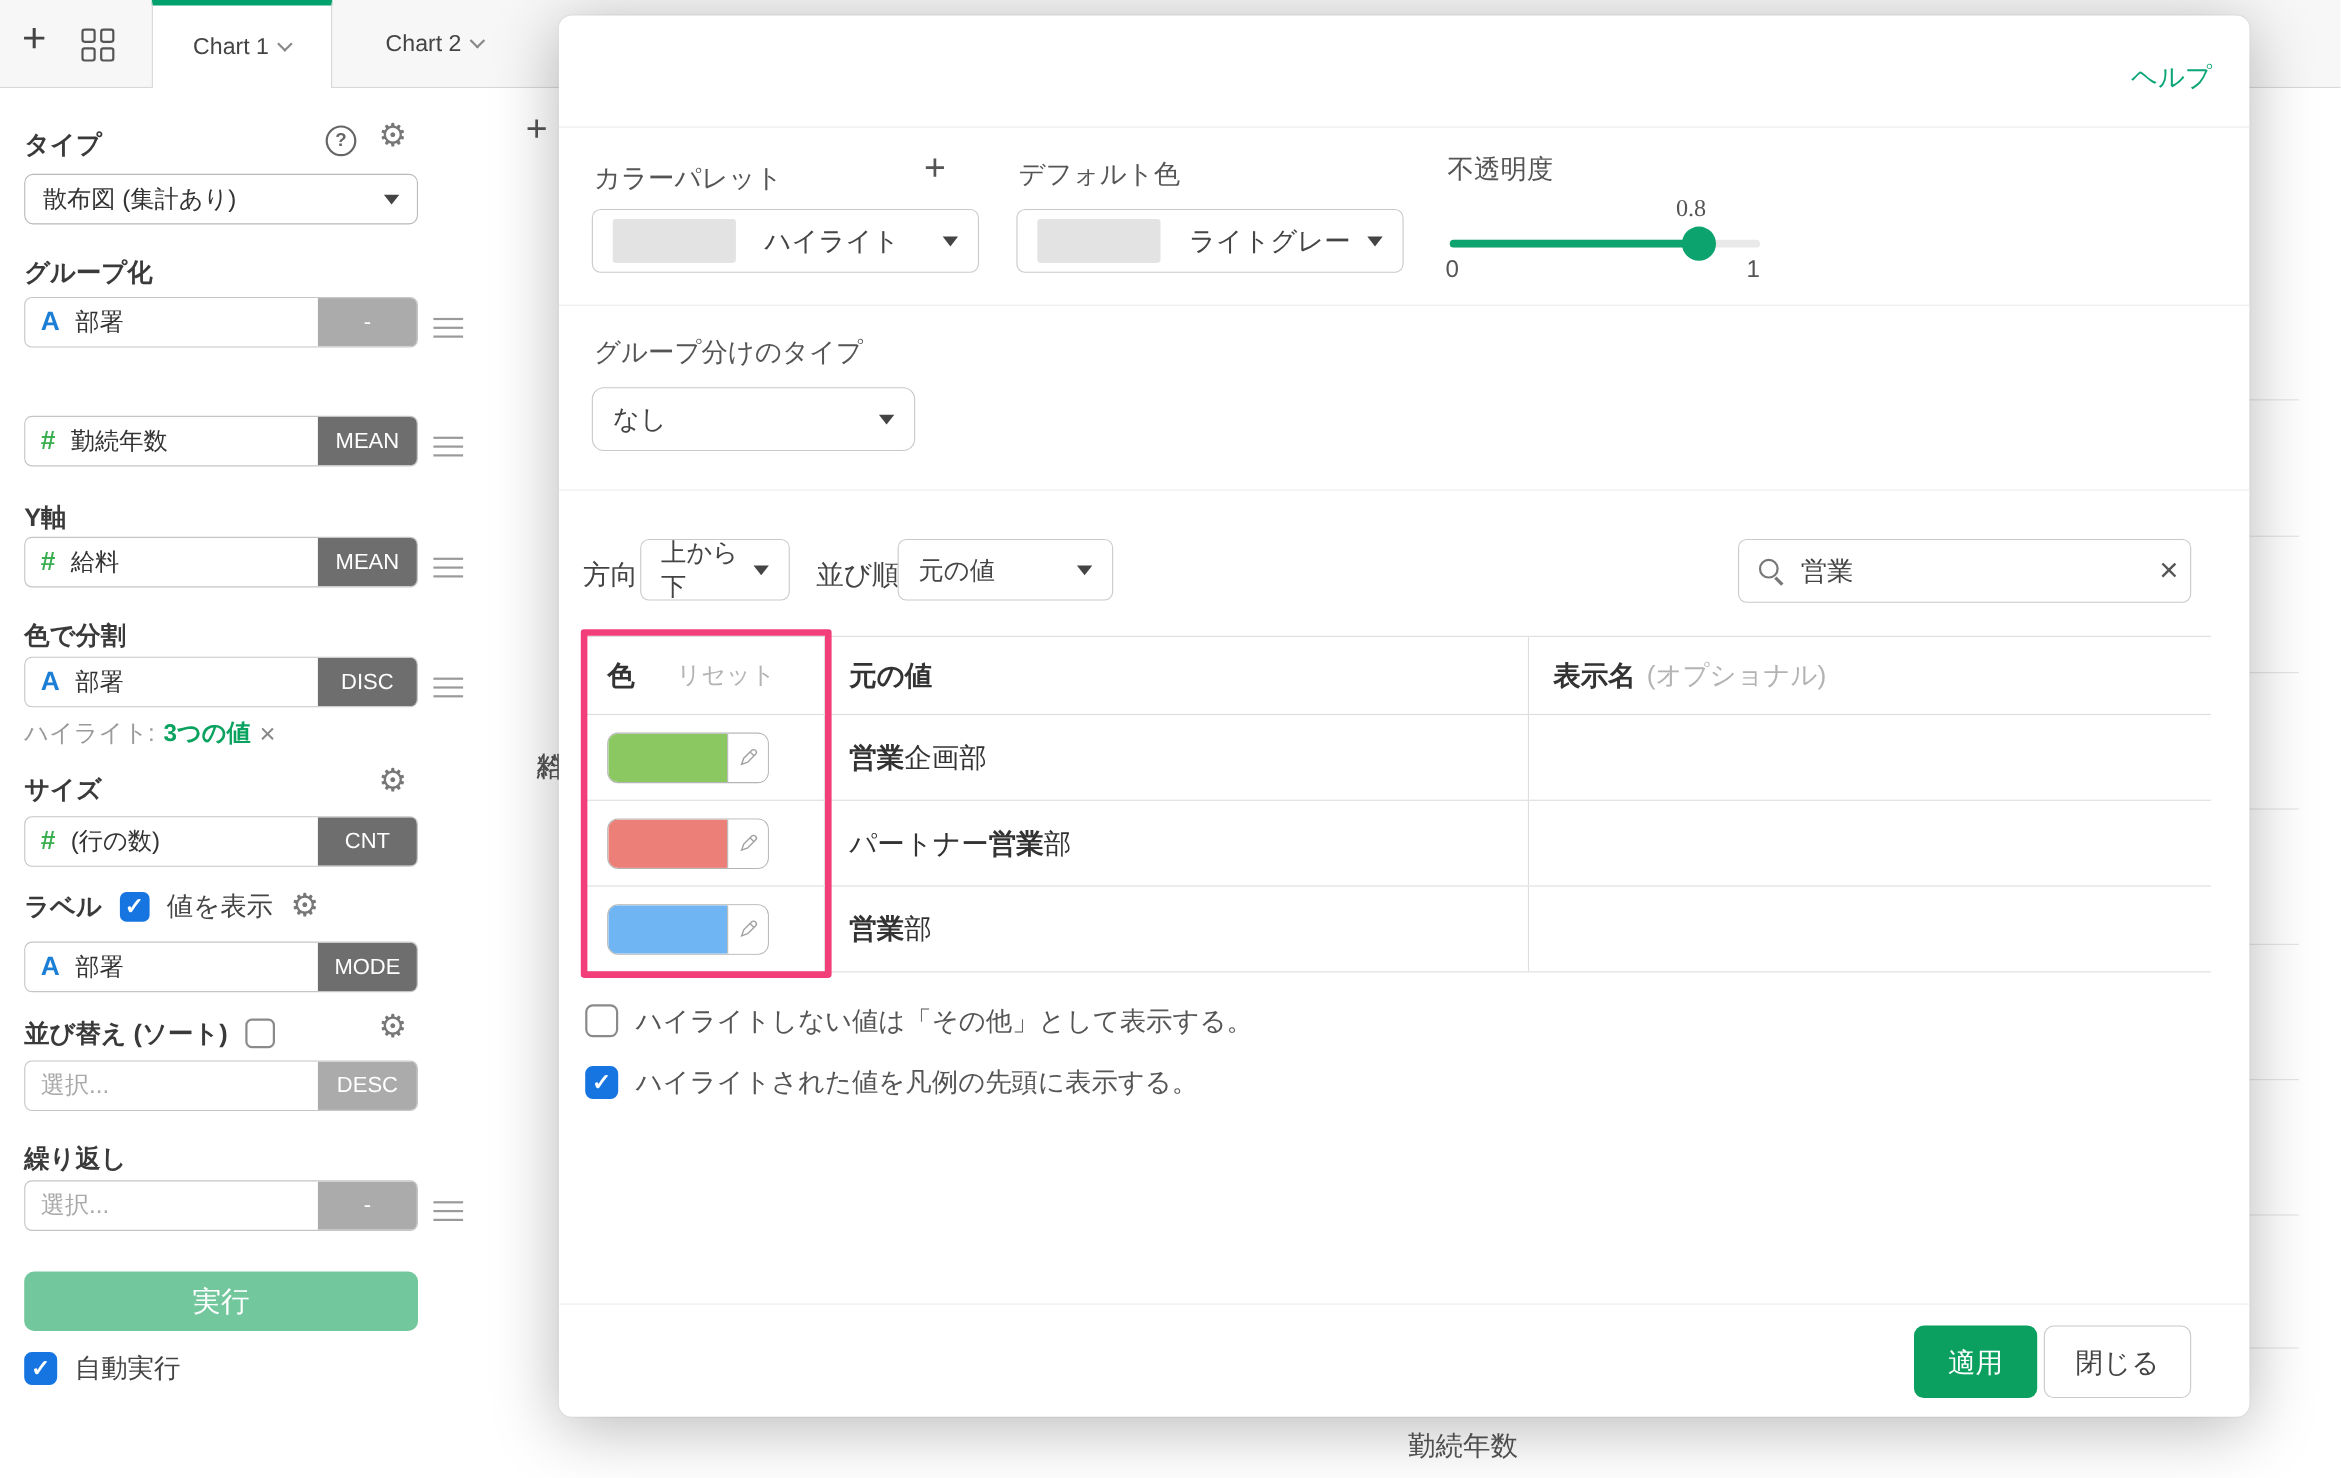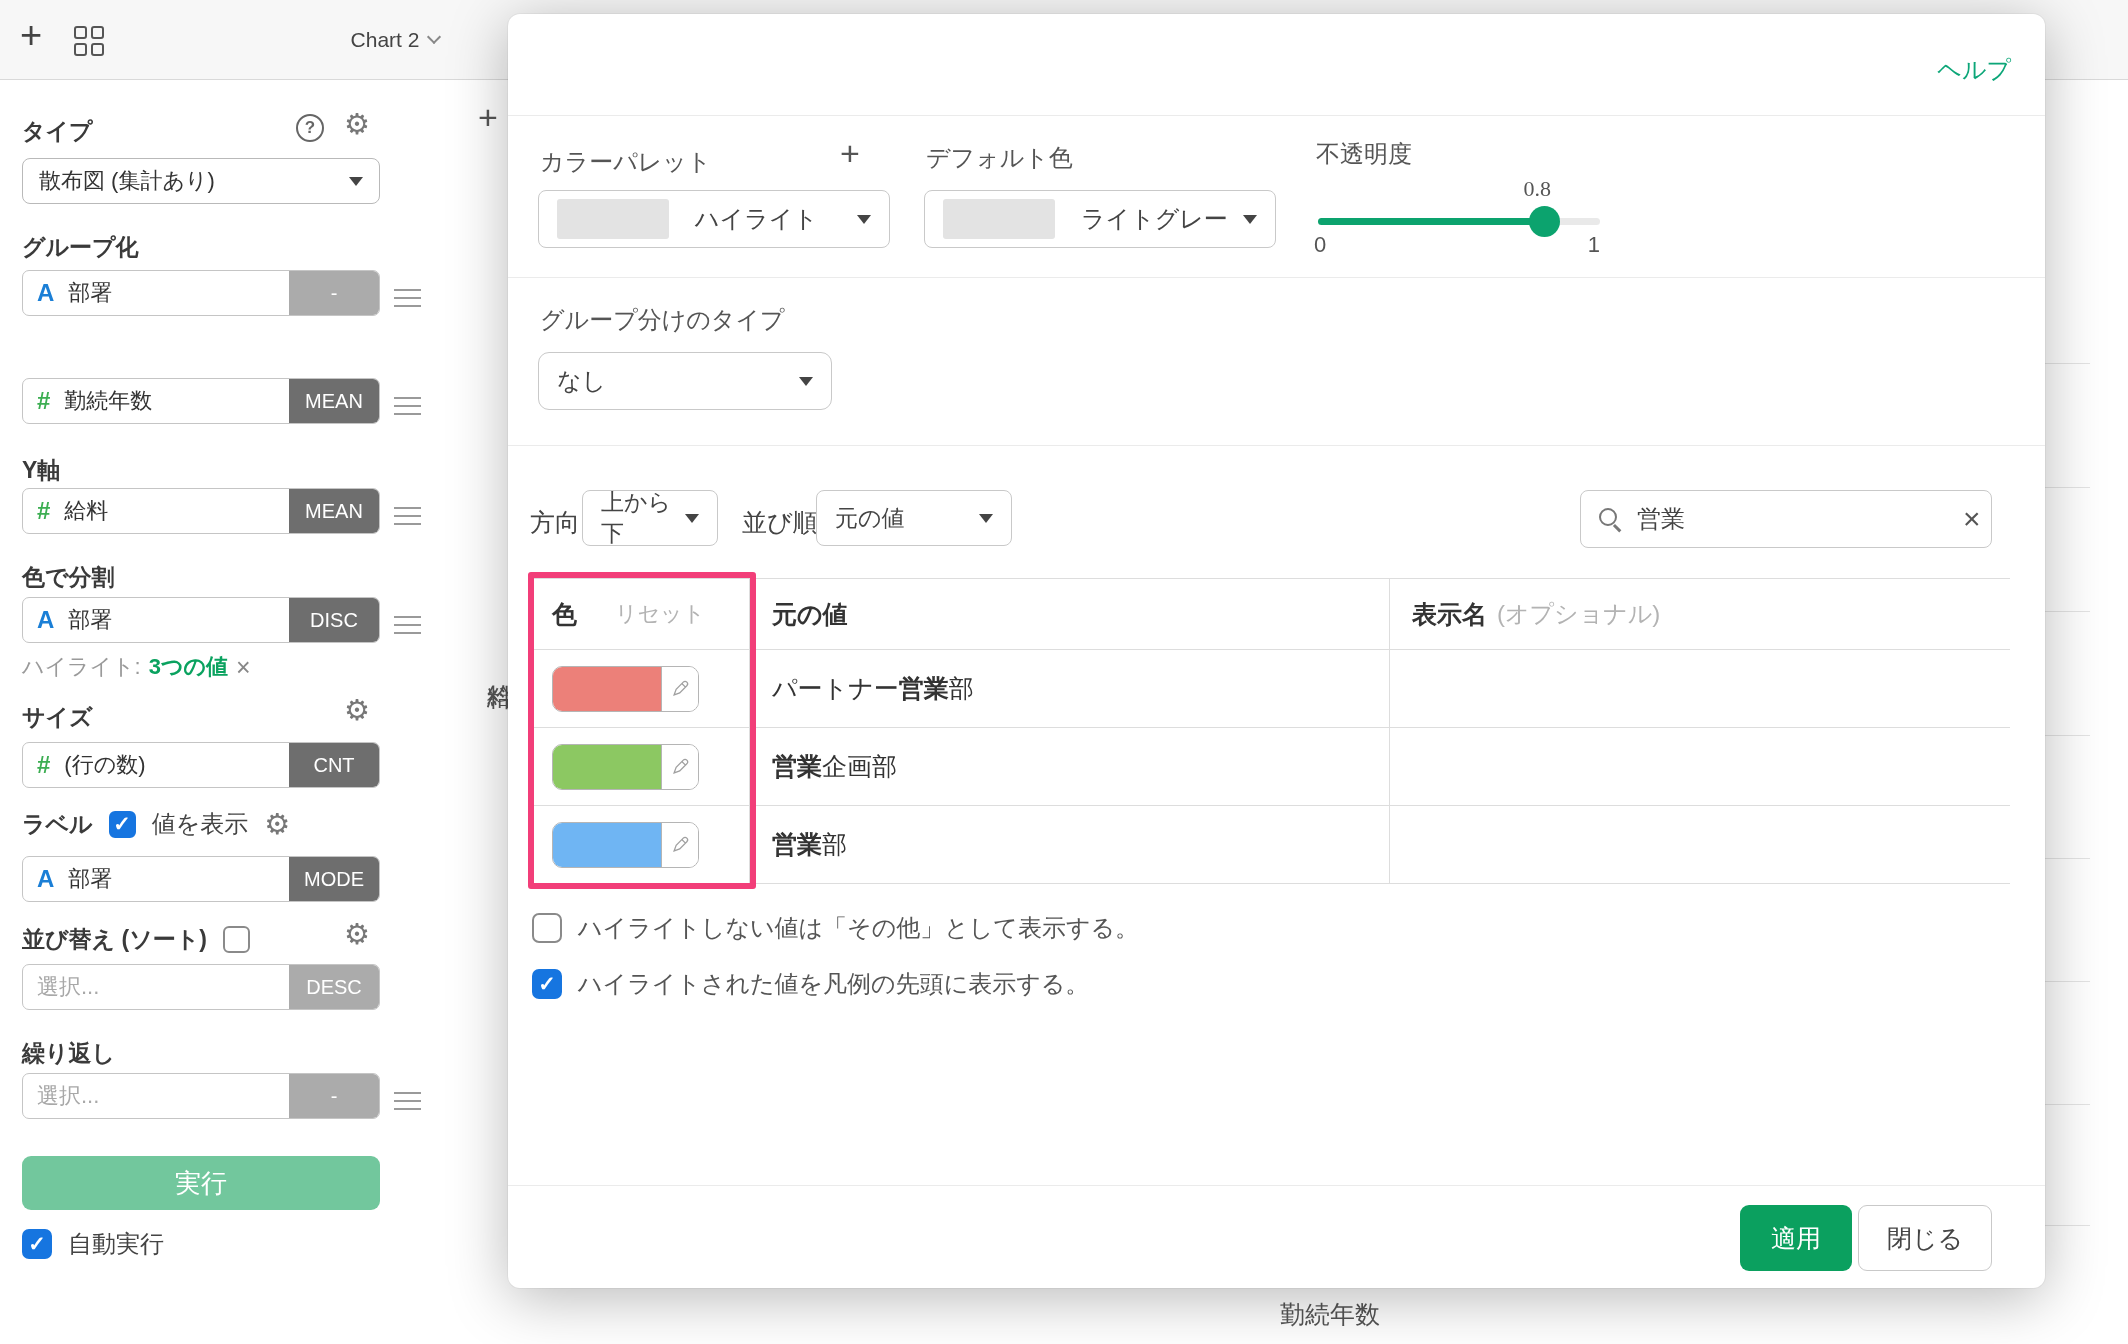--- a/index.html
+++ b/index.html
@@ -120,20 +120,24 @@
 <div class="screen">
 
   <div class="tabbar">
     <div class="plus-glyph">+</div>
     <div class="grid-icon">
         <span></span>
         <span></span>
         <span></span>
         <span></span>
       </div>
+    <div class="tab active">
+      <span>Chart 1</span>
+      <span class="chev"></span>
+    </div>
     <div class="tab inactive">
       <span>Chart 2</span>
       <span class="chev"></span>
     </div>
   </div>
 
   <div class="sidebar">
     <div class="slabel" style="top:36px;">タイプ</div>
     <div class="qicon" style="position:absolute;left:296px;top:34px;">?</div>
     <div class="gear" style="position:absolute;left:344px;top:30px;">⚙</div>
@@ -337,48 +341,48 @@
         <div class="c3">
             <span class="th">表示名</span>
             <span class="muted" style="font-size:24px;margin-left:10px;">(オプショナル)</span>
           </div>
       </div>
       <div id="trows">
 
       <div class="trow">
           <div class="c1">
             <span class="swatchbtn">
+              <span class="col" style="background: rgb(140, 200, 98);"></span>
+              <span class="drop">
+                <svg width="19" height="19" viewBox="0 0 24 24">
+                    <path d="M4 20 l2.5-7 9-9 a2.4 2.4 0 0 1 4.5 4.5 l-9 9 -7 2.5 z M14 6 l4 4" fill="none" stroke="#a0a0a0" stroke-width="1.6"></path>
+                  </svg>
+              </span>
+            </span>
+          </div>
+          <div class="c2">
+              <span class="cellv"><span></span><b>営業</b><span>企画部</span></span>
+            </div>
+          <div class="c3">
+              <span></span>
+            </div>
+        </div>
+          <div class="trow">
+          <div class="c1">
+            <span class="swatchbtn">
               <span class="col" style="background: rgb(236, 128, 121);"></span>
               <span class="drop">
                 <svg width="19" height="19" viewBox="0 0 24 24">
                     <path d="M4 20 l2.5-7 9-9 a2.4 2.4 0 0 1 4.5 4.5 l-9 9 -7 2.5 z M14 6 l4 4" fill="none" stroke="#a0a0a0" stroke-width="1.6"></path>
                   </svg>
               </span>
             </span>
           </div>
           <div class="c2">
               <span class="cellv"><span>パートナー</span><b>営業</b><span>部</span></span>
-            </div>
-          <div class="c3">
-              <span></span>
-            </div>
-        </div>
-          <div class="trow">
-          <div class="c1">
-            <span class="swatchbtn">
-              <span class="col" style="background: rgb(140, 200, 98);"></span>
-              <span class="drop">
-                <svg width="19" height="19" viewBox="0 0 24 24">
-                    <path d="M4 20 l2.5-7 9-9 a2.4 2.4 0 0 1 4.5 4.5 l-9 9 -7 2.5 z M14 6 l4 4" fill="none" stroke="#a0a0a0" stroke-width="1.6"></path>
-                  </svg>
-              </span>
-            </span>
-          </div>
-          <div class="c2">
-              <span class="cellv"><span></span><b>営業</b><span>企画部</span></span>
             </div>
           <div class="c3">
               <span></span>
             </div>
         </div>
           <div class="trow">
           <div class="c1">
             <span class="swatchbtn">
               <span class="col" style="background: rgb(111, 181, 243);"></span>
               <span class="drop">

